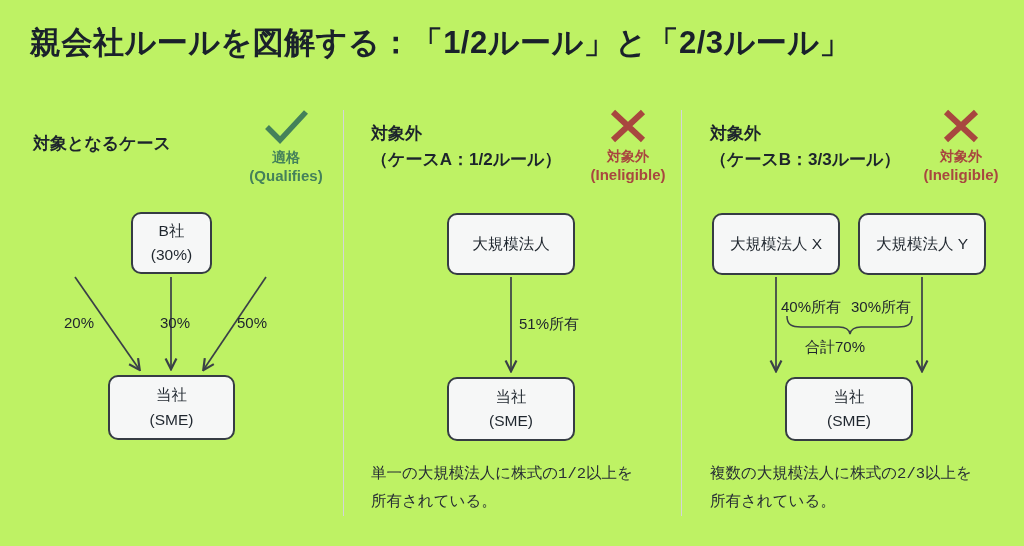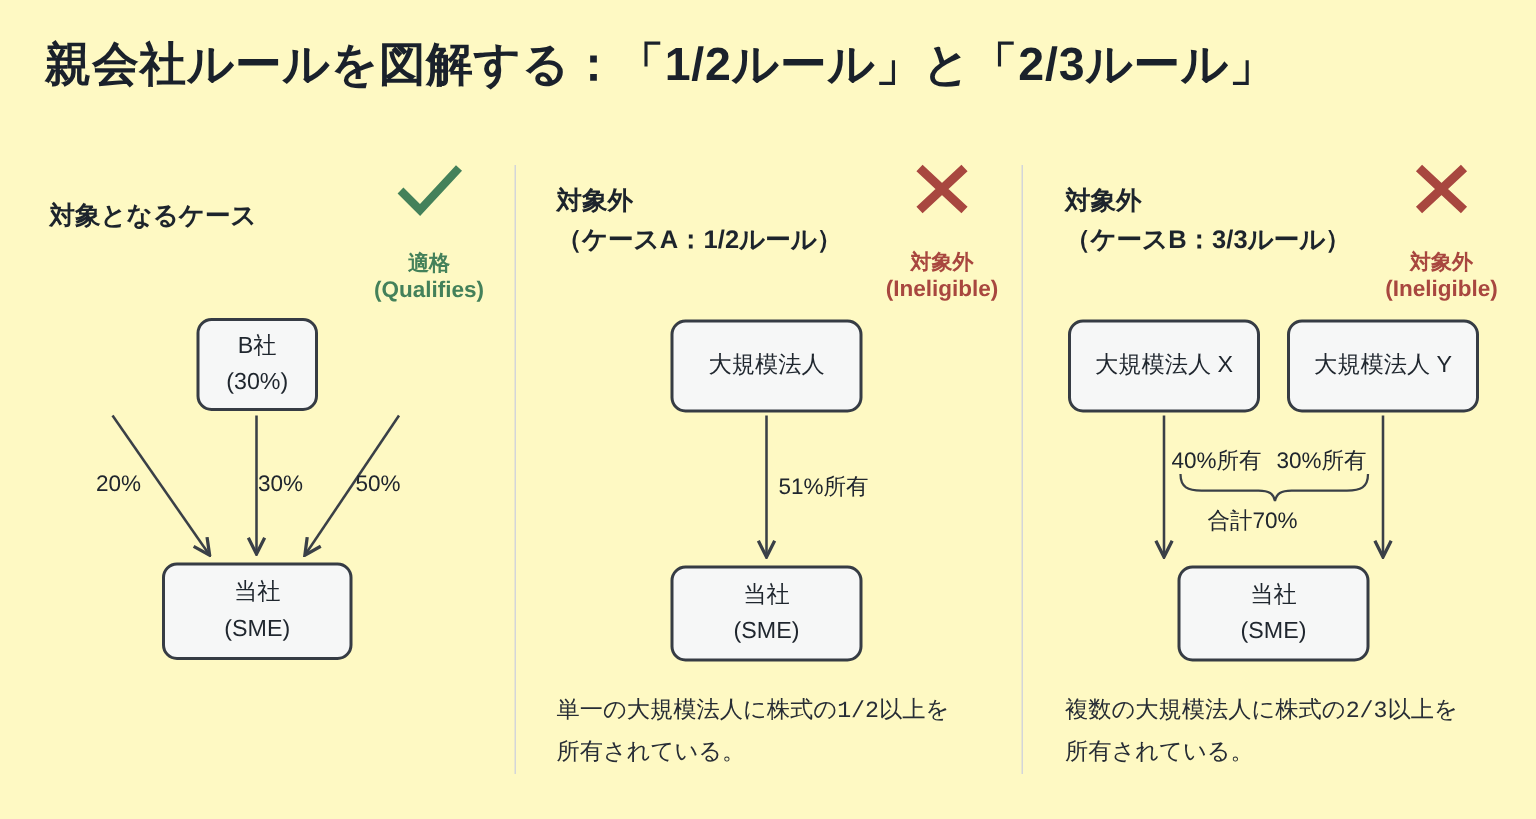--- a/index.html
+++ b/index.html
@@ -3,40 +3,40 @@
 <meta charset="utf-8">
 <style>
   html,body { margin:0; padding:0; }
   body {
     font-family: "Liberation Sans", "DejaVu Sans", sans-serif;
     background:#edeff0;
   }
   .canvas {
     position:relative;
     width:1024px; height:546px;
-    background:#fef9c3;
+    background:#bef264;
     overflow:hidden;
     color:#1d242c;
   }
   .page-title {
     position:absolute; left:30px; top:22px; margin:0;
     font-size:31px; font-weight:bold; letter-spacing:0.5px;
     color:#1a212b; white-space:nowrap;
   }
   .divider {
     position:absolute; top:110px; width:1px; height:406px;
     background:#d3d6d9;
   }
   .col-header {
     position:absolute;
     font-size:17px; font-weight:bold; line-height:26px;
     color:#1d242c; white-space:nowrap;
   }
   .badge { position:absolute; text-align:center; }
-  .badge .badge-jp { font-size:14px; font-weight:bold; line-height:18px; margin-top:17px; }
+  .badge .badge-jp { font-size:14px; font-weight:bold; line-height:18px; margin-top:0; }
   .badge .badge-en { font-size:15px; font-weight:bold; line-height:19px; }
   .badge.green { color:#44815a; }
   .badge.red   { color:#a8473f; }
   .node {
     position:absolute; box-sizing:border-box;
     background:#f6f7f7;
     border:2px solid #363c44; border-radius:10px;
     display:flex; flex-direction:column;
     align-items:center; justify-content:center;
     font-size:15.5px; line-height:1.55; text-align:center;
@@ -90,21 +90,21 @@
     <div class="badge-jp">適格</div>
     <div class="badge-en">(Qualifies)</div>
   </div>
 
   <div class="node" style="left:131px; top:212px; width:81px; height:62px">
     <div>B社</div>
     <div>(30%)</div>
   </div>
 
   <div class="edge-label centered" style="left:64px;  top:314px; width:44px">20%</div>
-  <div class="edge-label centered" style="left:172px; top:314px; width:44px">30%</div>
+  <div class="edge-label centered" style="left:160px; top:314px; width:44px">30%</div>
   <div class="edge-label centered" style="left:237px; top:314px; width:44px">50%</div>
 
   <div class="node" style="left:108px; top:375px; width:127px; height:65px">
     <div>当社</div>
     <div>(SME)</div>
   </div>
 
   <div class="col-header" style="left:371px; top:121px">
     <div>対象外</div>
     <div>（ケースA：1/2ルール）</div>

